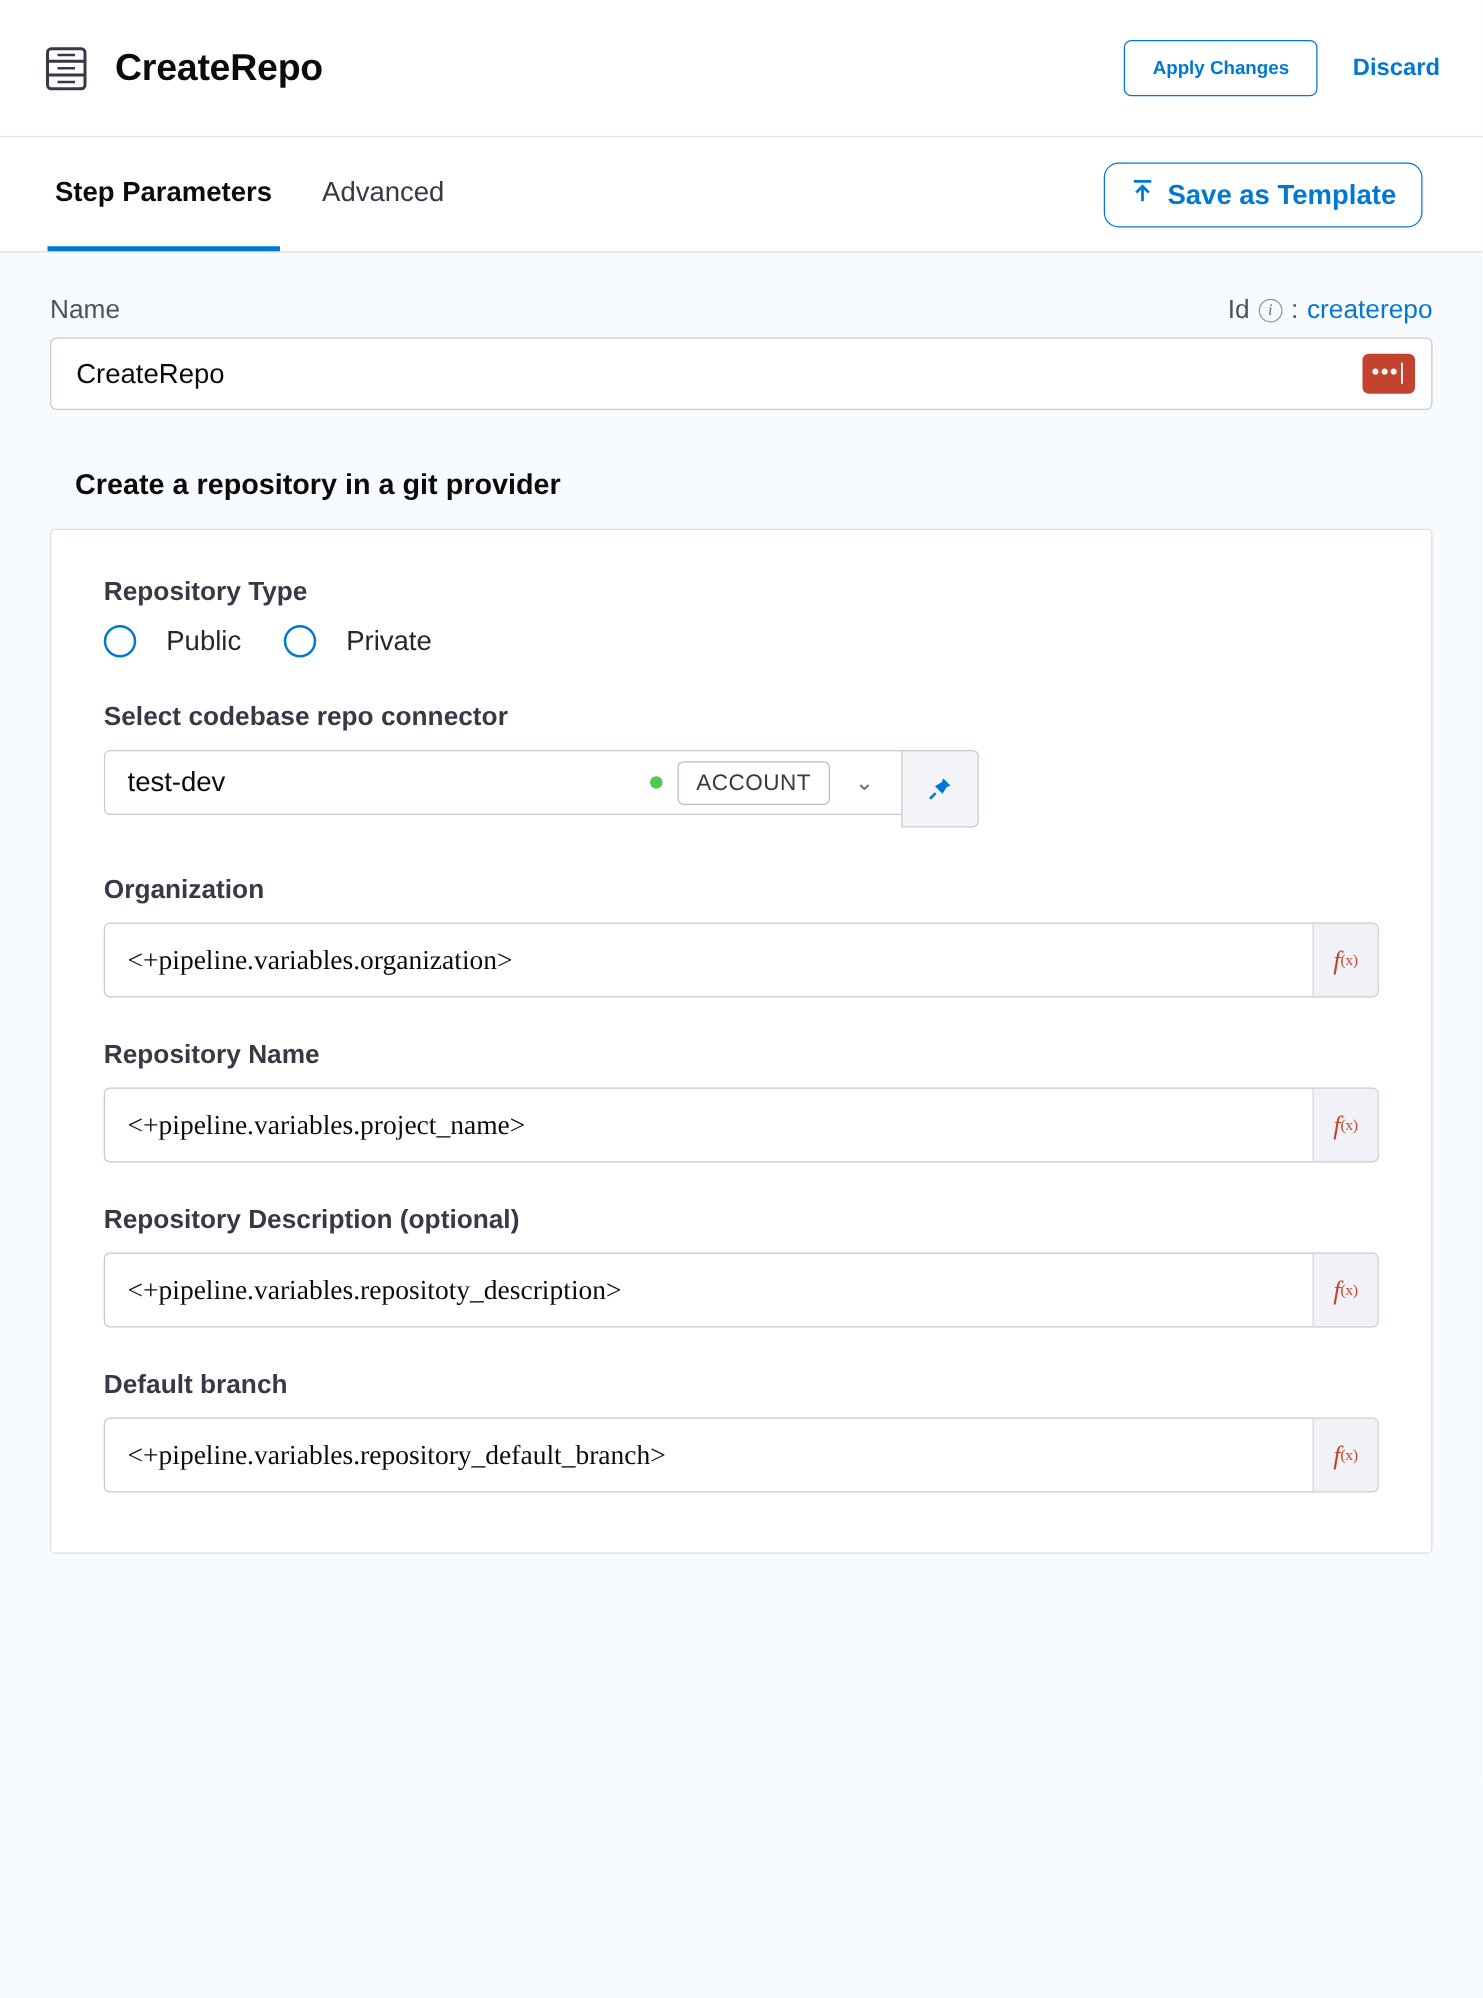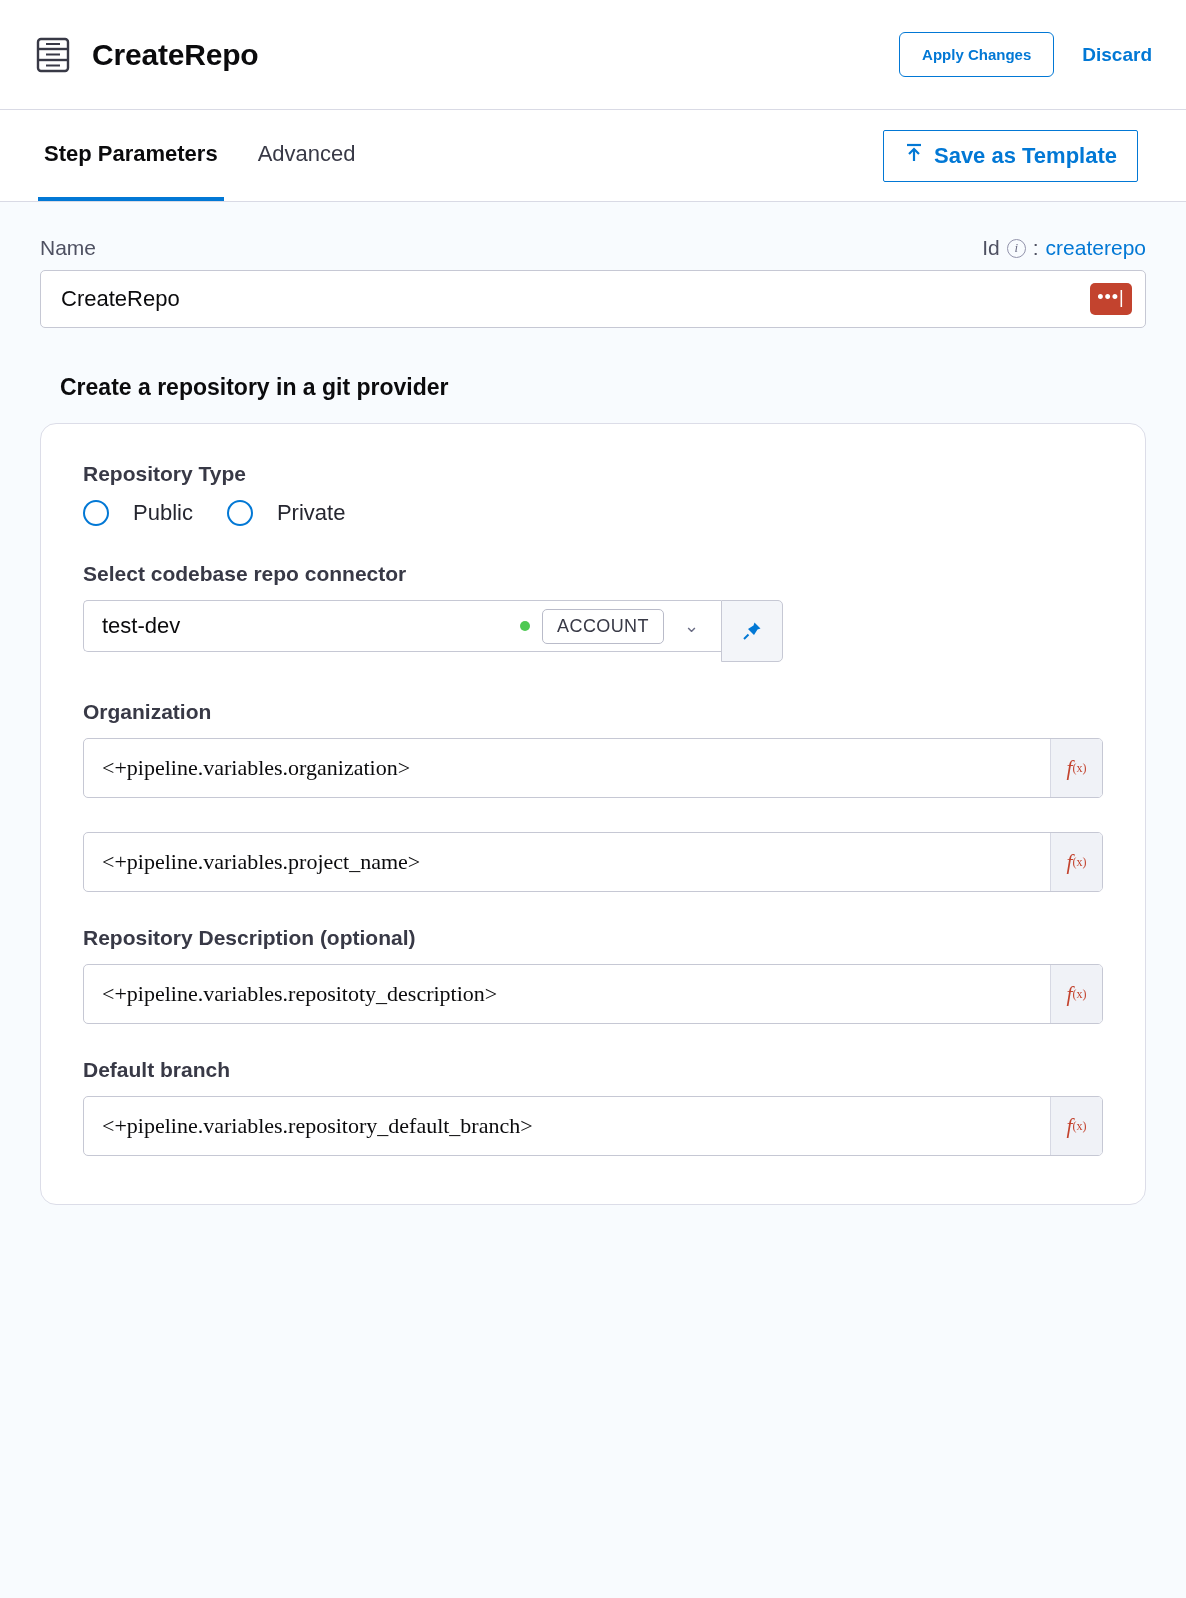--- a/index.html
+++ b/index.html
@@ -101,21 +101,21 @@
     align-items: center;
     padding-right: 24px;
   }
   .btn-template {
     display: flex;
     align-items: center;
     gap: 10px;
     border: 1px solid #0278d5;
     color: #0278d5;
     background: #ffffff;
-    border-radius: 2px;
+    border-radius: 12px;
     font-size: 22px;
     font-weight: bold;
     padding: 11px 20px;
     cursor: pointer;
     font-family: "Liberation Sans", sans-serif;
   }
 
   
   .body {
     background: #f8fbfe;
@@ -190,21 +190,21 @@
     font-size: 23px;
     font-weight: bold;
     color: #0b0b0d;
     margin-bottom: 22px;
     margin-left: 20px;
   }
 
   .card {
     background: #ffffff;
     border: 1px solid #dcdde8;
-    border-radius: 16px;
+    border-radius: 4px;
     padding: 38px 42px 48px 42px;
   }
   .field-label {
     font-size: 21px;
     font-weight: bold;
     color: #383946;
     margin-bottom: 14px;
   }
 
   .radio-row {
@@ -407,20 +407,21 @@
       <div class="expr-wrap">
         <input class="expr-input" value="&lt;+pipeline.variables.organization&gt;" style="">
         <div class="fx-box">
           <span>f</span>
             <sub>(x)</sub>
         </div>
       </div>
     </div>
 
     <div class="expr-field">
+      <div class="field-label">Repository Name</div>
       <div class="expr-wrap">
         <input class="expr-input" value="&lt;+pipeline.variables.project_name&gt;" style="">
         <div class="fx-box">
           <span>f</span>
             <sub>(x)</sub>
         </div>
       </div>
     </div>
 
     <div class="expr-field">

